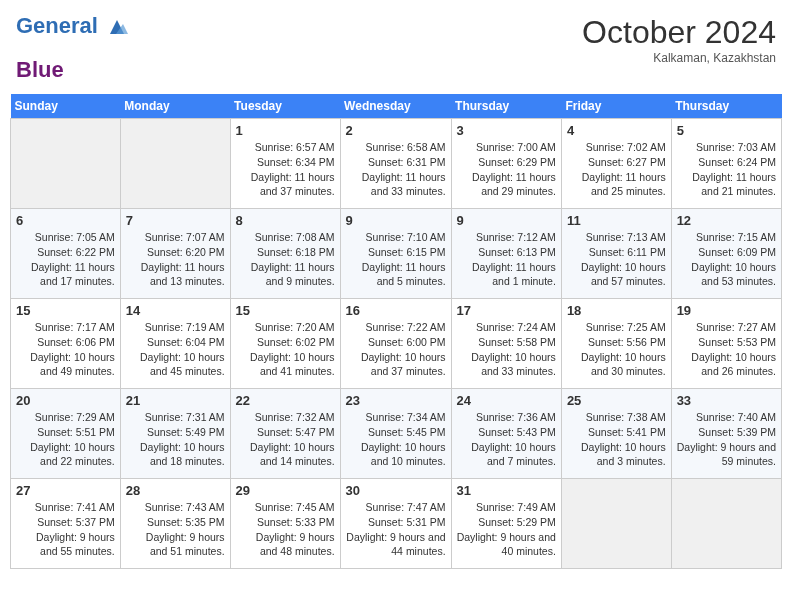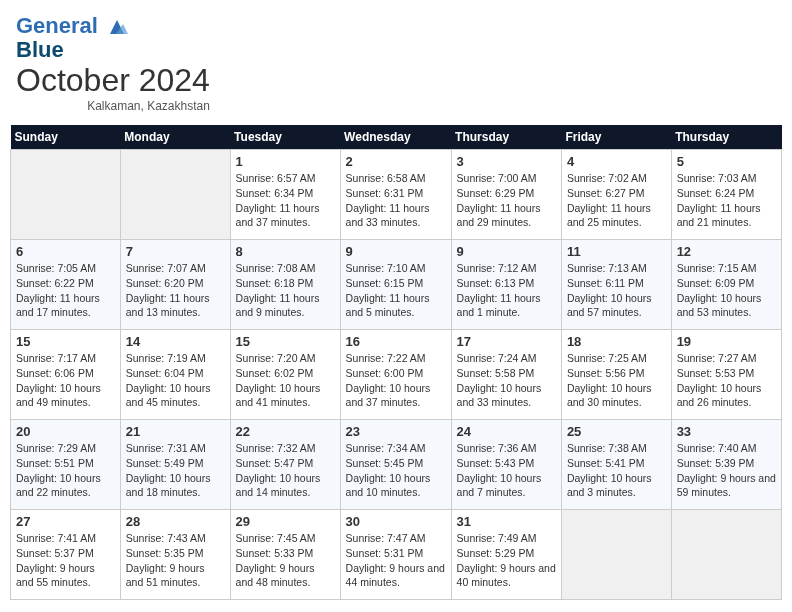--- a/index.html
+++ b/index.html
@@ -9,21 +9,20 @@
       width: 792px;
       min-height: 612px;
       padding: 10px;
     }
     .header {
       display: flex;
       justify-content: space-between;
       align-items: flex-start;
       margin-bottom: 8px;
       padding: 4px 6px;
-      flex-direction: column;
     }
     .logo {
       display: flex;
       align-items: center;
     }
     .title-block {
       text-align: right;
     }
     .month-title {
       font-size: 32px;
@@ -33,21 +32,21 @@
     .location {
       font-size: 12px;
       color: #555;
     }
     table {
       width: 100%;
       border-collapse: collapse;
       font-size: 11px;
     }
     th {
-      background-color: #0f172a;
+      background-color: #3b82f6;
       color: white;
       padding: 5px 4px;
       text-align: left;
       font-size: 12px;
       font-weight: bold;
     }
     td {
       border: 1px solid #ccc;
       vertical-align: top;
       padding: 4px 5px;
@@ -61,20 +60,21 @@
     .day-num {
       font-size: 13px;
       font-weight: bold;
       color: #333;
       margin-bottom: 2px;
     }
     .day-info {
       color: #333;
       line-height: 1.4;
       font-size: 10.5px;
+      text-align: right;
     }
     tr:nth-child(even) td {
       background-color: #f5f8fc;
     }
     tr:nth-child(odd) td {
       background-color: #ffffff;
     }
     td.empty {
       background: #f0f0f0 !important;
     }
@@ -87,21 +87,21 @@
     <div>
       <div style="display:flex;align-items:center;">
         <div style="font-size:22px;font-weight:bold;color:#333;line-height:1.1;">
           <span style="color:#2e6db4;">General</span>
           <svg style="display:inline;vertical-align:middle;margin-left:2px;" width="22" height="22" viewBox="0 0 22 22">
             <polygon points="4,18 11,4 18,18" fill="#2e6db4"></polygon>
             <polygon points="10,18 17,8 22,18" fill="#5b9bd5" opacity="0.7"></polygon>
           </svg>
         </div>
       </div>
-      <div style="font-size:22px;font-weight:bold;color:#0c4a6e;line-height:1.1;">Blue</div>
+      <div style="font-size:22px;font-weight:bold;color:#701a75;line-height:1.1;margin-top:20px;">Blue</div>
     </div>
   </div>
   <div class="title-block">
     <div class="month-title">October 2024</div>
     <div class="location">Kalkaman, Kazakhstan</div>
   </div>
 </div>
 
 <table>
   <thead>

